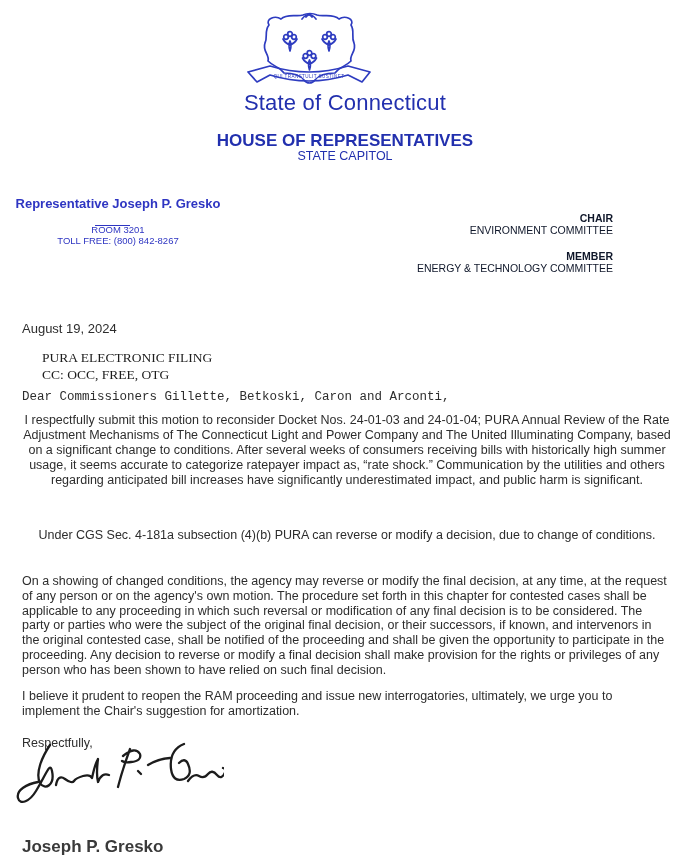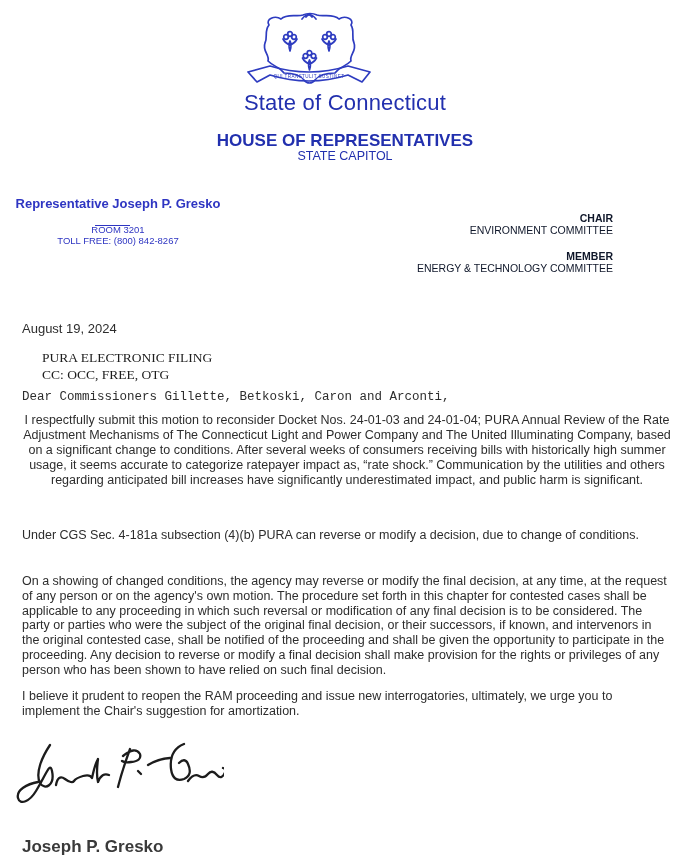--- a/index.html
+++ b/index.html
@@ -29,21 +29,21 @@
   .com-role{font-size:10.5px;font-weight:bold;line-height:12px;}
   .com-name{font-size:10.5px;line-height:12px;}
   .com-gap{height:14px;}
   
   .abs{position:absolute;left:22px;width:650px;}
   .date{top:305px;font-size:13px;margin-top:16px;}
   .filing{top:349px;font-family:"Liberation Serif", serif;font-size:13.5px;line-height:17px;color:#1d1d1d;margin-left:20px;}
   .salutation{top:390px;font-size:12.5px;font-family:Liberation Mono, monospace;}
   .para{font-size:12.5px;line-height:15px;}
   .p1{top:413px;text-align:center;}
-  .p2{top:528px;}
+  .p2{top:528px;text-align:center;}
   .quote{top:574px;line-height:14.8px;}
   .p3{top:689px;}
   .valediction{top:736px;font-size:12.5px;}
   .signature{position:absolute;left:12px;top:729px;width:212px;height:78px;}
   .signerblock{top:839px;font-size:17px;font-weight:bold;color:#3a3a3a;line-height:16.5px;}
 </style>
 </head>
 <body>
 
 <div class="page">
@@ -116,20 +116,21 @@
   <div class="abs salutation">Dear Commissioners Gillette, Betkoski, Caron and Arconti,</div>
 
   <div class="abs para p1">I respectfully submit this motion to reconsider Docket Nos. 24-01-03 and 24-01-04; PURA Annual Review of the Rate Adjustment Mechanisms of The Connecticut Light and Power Company and The United Illuminating Company, based on a significant change to conditions.  After several weeks of consumers receiving bills with historically high summer usage, it seems accurate to categorize ratepayer impact as, “rate shock.” Communication by the utilities and others regarding anticipated bill increases have significantly underestimated impact, and public harm is significant.</div>
 
   <div class="abs para p2">Under CGS Sec. 4-181a subsection (4)(b) PURA can reverse or modify a decision, due to change of conditions.</div>
 
   <div class="abs para quote">On a showing of changed conditions, the agency may reverse or modify the final decision, at any time, at the request of any person or on the agency's own motion. The procedure set forth in this chapter for contested cases shall be applicable to any proceeding in which such reversal or modification of any final decision is to be considered. The party or parties who were the subject of the original final decision, or their successors, if known, and intervenors in the original contested case, shall be notified of the proceeding and shall be given the opportunity to participate in the proceeding. Any decision to reverse or modify a final decision shall make provision for the rights or privileges of any person who has been shown to have relied on such final decision.</div>
 
   <div class="abs para p3">I believe it prudent to reopen the RAM proceeding and issue new interrogatories, ultimately, we urge you to implement the Chair's suggestion for amortization.</div>
 
+  <div class="abs valediction">Respectfully,</div>
 
   <div class="signature">
     <svg width="212" height="78" viewBox="0 0 212 78" fill="none" xmlns="http://www.w3.org/2000/svg">
       <g stroke="#1c1c1c" stroke-width="2.3" fill="none" stroke-linecap="round" stroke-linejoin="round">
         <path d="M38,16 C30,28 23,44 28,54 C33,62 43,56 40,42 C38,32 34,46 24,62 C18,72 8,77 6,69 C4,61 15,55 26,53"></path>
         <path d="M44,56 q2,-11 9,-6 t9,2 t9,-5 t9,2 q3,-14 6,-19 q-2,15 0,23 q4,-10 11,-7"></path>
         <path d="M118,20 q-8,22 -12,38 m5,-31 q12,-10 17,-2 q2,7 -9,8 q-6,1 -9,-1"></path>
         <path d="M126,42 l3,3"></path>
         <path d="M136,36 q10,-6 22,-7"></path>
         <path d="M172,15 q-15,6 -13,25 q2,14 13,10 q9,-4 4,-15 q-3,-7 -9,-1"></path>

